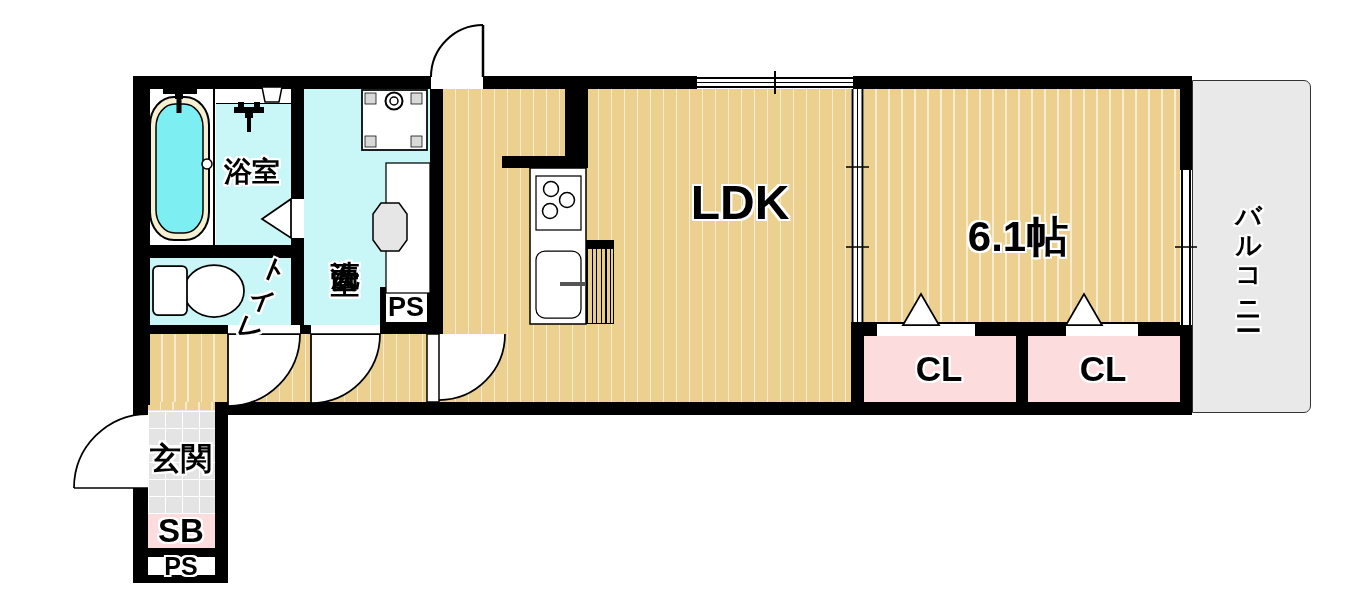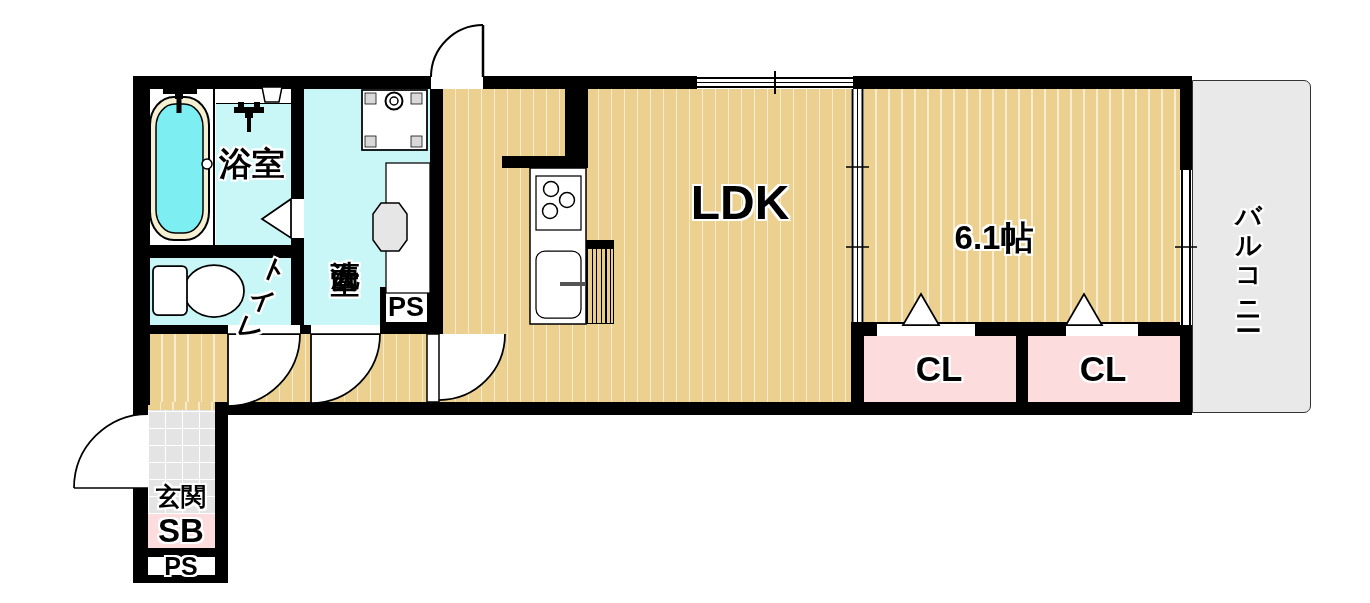--- a/index.html
+++ b/index.html
@@ -175,26 +175,26 @@
       <rect x="530" y="168" width="56" height="156" fill="#fff" stroke="#000" stroke-width="1.5"></rect>
       <rect x="536" y="176" width="45" height="54" fill="#fff" stroke="#000" stroke-width="1.25"></rect>
       <circle cx="551" cy="189" r="7.5" fill="#fff" stroke="#000" stroke-width="1.5"></circle>
       <circle cx="567" cy="200" r="7.5" fill="#fff" stroke="#000" stroke-width="1.5"></circle>
       <circle cx="550" cy="211" r="7.5" fill="#fff" stroke="#000" stroke-width="1.5"></circle>
       <rect x="536" y="251" width="45" height="67" rx="9" fill="#fff" stroke="#000" stroke-width="1.25"></rect>
       <line x1="586" y1="284" x2="560" y2="284" stroke="#555" stroke-width="4"></line>
     </g>
   </svg>
 
-  <div class="lbl" style="left:252px;top:163px;font-size:33px;">浴室</div>
+  <div class="lbl" style="left:252px;top:172px;font-size:28px;">浴室</div>
   <div class="lbl vert" style="left:345px;top:242px;font-size:29px;">洗面室</div>
   <div class="lbl vert" style="left:268px;top:287px;font-size:26px;transform:translate(-50%,-50%) rotate(22deg);">トイレ</div>
   <div class="lbl" style="left:730px;top:203px;font-size:48px;margin-left:10px;">LDK</div>
-  <div class="lbl" style="left:994px;top:237px;font-size:33px;">6.1帖</div>
+  <div class="lbl" style="left:1018px;top:237px;font-size:42px;">6.1帖</div>
   <div class="lbl" style="left:939px;top:368px;font-size:35px;">CL</div>
   <div class="lbl" style="left:1103px;top:368px;font-size:35px;">CL</div>
   <div class="lbl vert" style="left:1249px;top:253px;font-size:26px;">バルコニー</div>
-  <div class="lbl" style="left:181px;top:458px;font-size:25px;margin-top:38px;">玄関</div>
+  <div class="lbl" style="left:181px;top:458px;font-size:31px;">玄関</div>
   <div class="lbl" style="left:181px;top:530px;font-size:33px;">SB</div>
   <div class="lbl" style="left:406px;top:307px;font-size:27px;">PS</div>
   <div class="lbl" style="left:181px;top:566px;font-size:25px;">PS</div>
 
 </div>
 
 </body></html>

